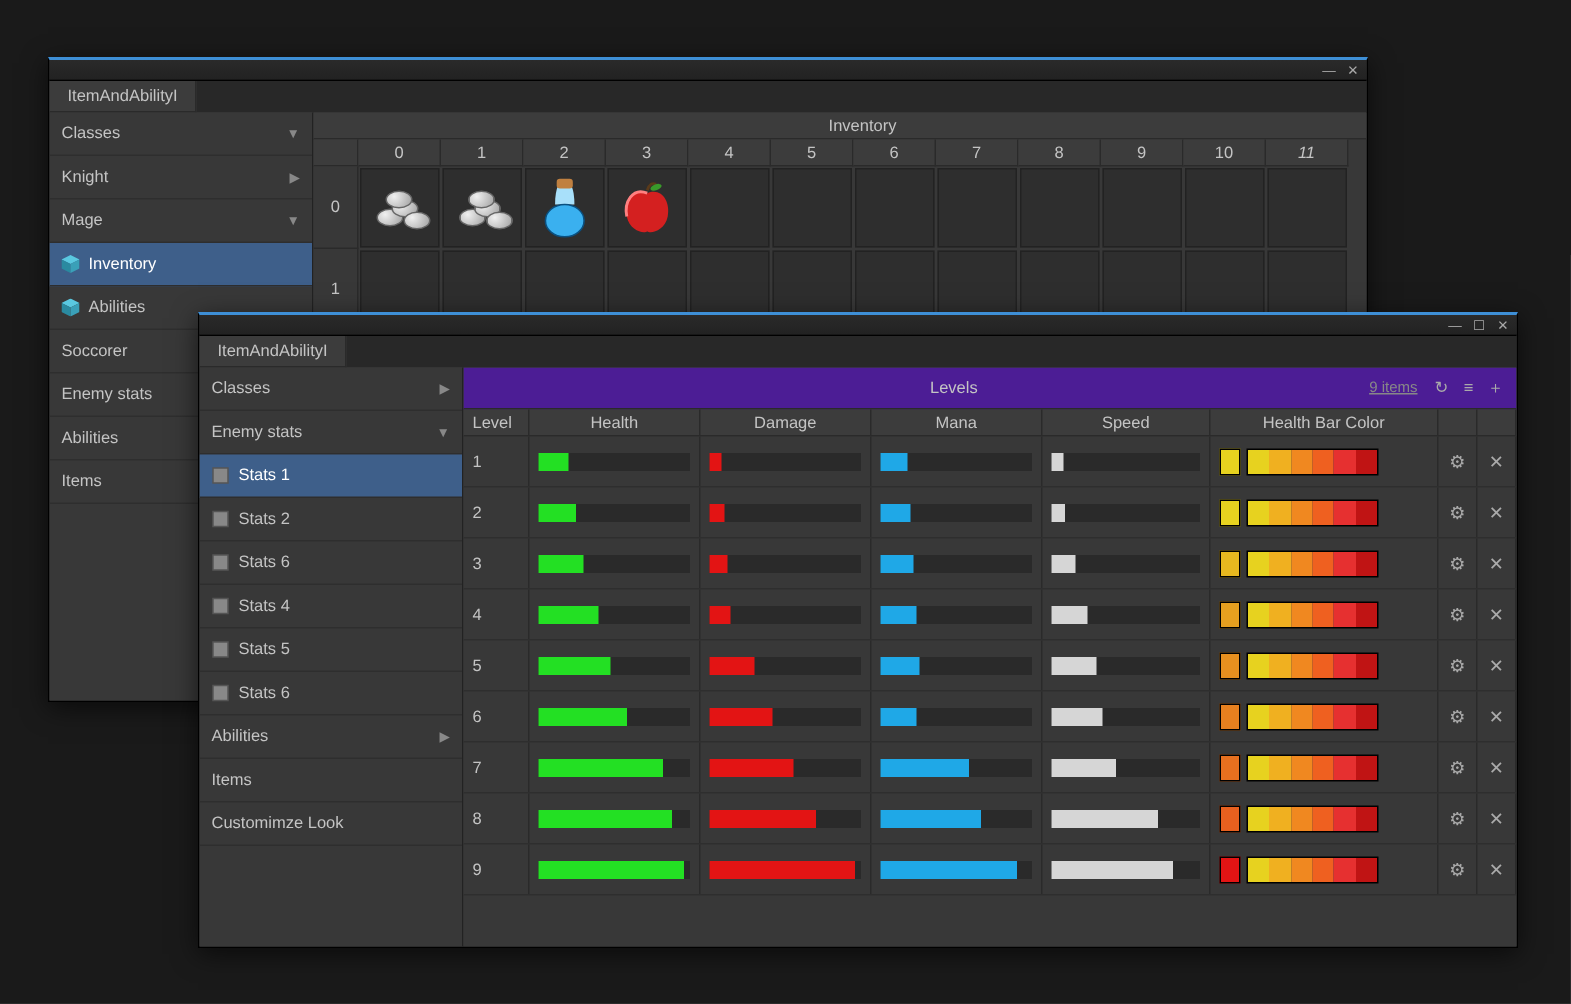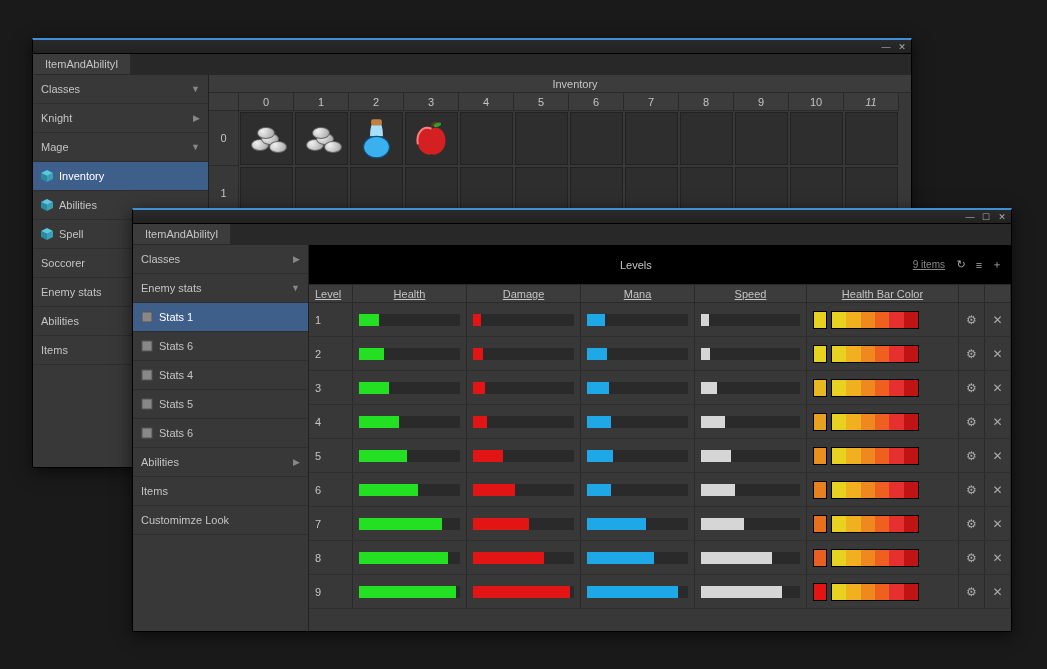--- a/index.html
+++ b/index.html
@@ -127,38 +127,38 @@
       linear-gradient(-45deg,#555 25%,transparent 25%),
       linear-gradient(45deg,transparent 75%,#555 75%),
       linear-gradient(-45deg,transparent 75%,#555 75%);
     background-size:14px 14px;
     background-position:0 0,0 7px,7px -7px,-7px 0;
     background-color:#777;
   }
   
   .levels-hdr {
     display:flex;
-    height:40px;
+    height:28px;
     align-items:center;
-    background:#000000;
+    background:#4c1d95;
     border-bottom:1px solid #2a2a2a;
     padding:0 6px;
   }
   .levels-hdr .title { flex:1; text-align:center; }
   .levels-hdr .meta { color:#888;font-size:10px;margin-right:6px;text-decoration:underline; }
   .levels-hdr .tb { width:16px;height:16px;display:flex;align-items:center;justify-content:center;color:#aaa;cursor:pointer;margin-left:2px; }
   .lvl-cols {
     display:flex;
     height:18px;
     background:#3c3c3c;
     border-bottom:1px solid #2a2a2a;
   }
   .lvl-cols > div {
     border-right:1px solid #2a2a2a;
-    display:flex;align-items:center;justify-content:center;text-decoration:underline;
+    display:flex;align-items:center;justify-content:center;
   }
   .lvl-row {
     display:flex;
     height:34px;
     border-bottom:1px solid #2e2e2e;
     align-items:center;
   }
   .lvl-row > div {
     border-right:1px solid #2a2a2a;
     height:100%;
@@ -233,28 +233,20 @@
             </svg></span>
           <span>Inventory</span>
         </div>
       <div class="row ind2">
           <span class="cube-icon"><svg viewBox="0 0 12 12">
               <path d="M6 0L12 3 6 6 0 3Z" fill="#5ac8e0"></path>
               <path d="M0 3L6 6 6 12 0 9Z" fill="#2a8aa0"></path>
               <path d="M12 3L6 6 6 12 12 9Z" fill="#3aa0b8"></path>
             </svg></span>
           <span>Abilities</span>
-        </div>
-      <div class="row ind2">
-          <span class="cube-icon"><svg viewBox="0 0 12 12">
-              <path d="M6 0L12 3 6 6 0 3Z" fill="#5ac8e0"></path>
-              <path d="M0 3L6 6 6 12 0 9Z" fill="#2a8aa0"></path>
-              <path d="M12 3L6 6 6 12 12 9Z" fill="#3aa0b8"></path>
-            </svg></span>
-          <span>Spell</span>
         </div>
       <div class="row ind1">
           <span>Soccorer</span>
         </div>
       <div class="row">
           <span>Enemy stats</span>
         </div>
       <div class="row">
           <span>Abilities</span>
         </div>
@@ -363,20 +355,26 @@
           <div class="row ind1 sel">
             <span class="cube-icon"><svg viewBox="0 0 12 12">
                 <rect x="1" y="1" width="10" height="10" fill="#888" stroke="#555"></rect>
               </svg></span>
             <span>Stats 1</span>
           </div>
           <div class="row ind1">
             <span class="cube-icon"><svg viewBox="0 0 12 12">
                 <rect x="1" y="1" width="10" height="10" fill="#888" stroke="#555"></rect>
               </svg></span>
+            <span>Stats 2</span>
+          </div>
+          <div class="row ind1">
+            <span class="cube-icon"><svg viewBox="0 0 12 12">
+                <rect x="1" y="1" width="10" height="10" fill="#888" stroke="#555"></rect>
+              </svg></span>
             <span>Stats 6</span>
           </div>
           <div class="row ind1">
             <span class="cube-icon"><svg viewBox="0 0 12 12">
                 <rect x="1" y="1" width="10" height="10" fill="#888" stroke="#555"></rect>
               </svg></span>
             <span>Stats 4</span>
           </div>
           <div class="row ind1">
             <span class="cube-icon"><svg viewBox="0 0 12 12">

